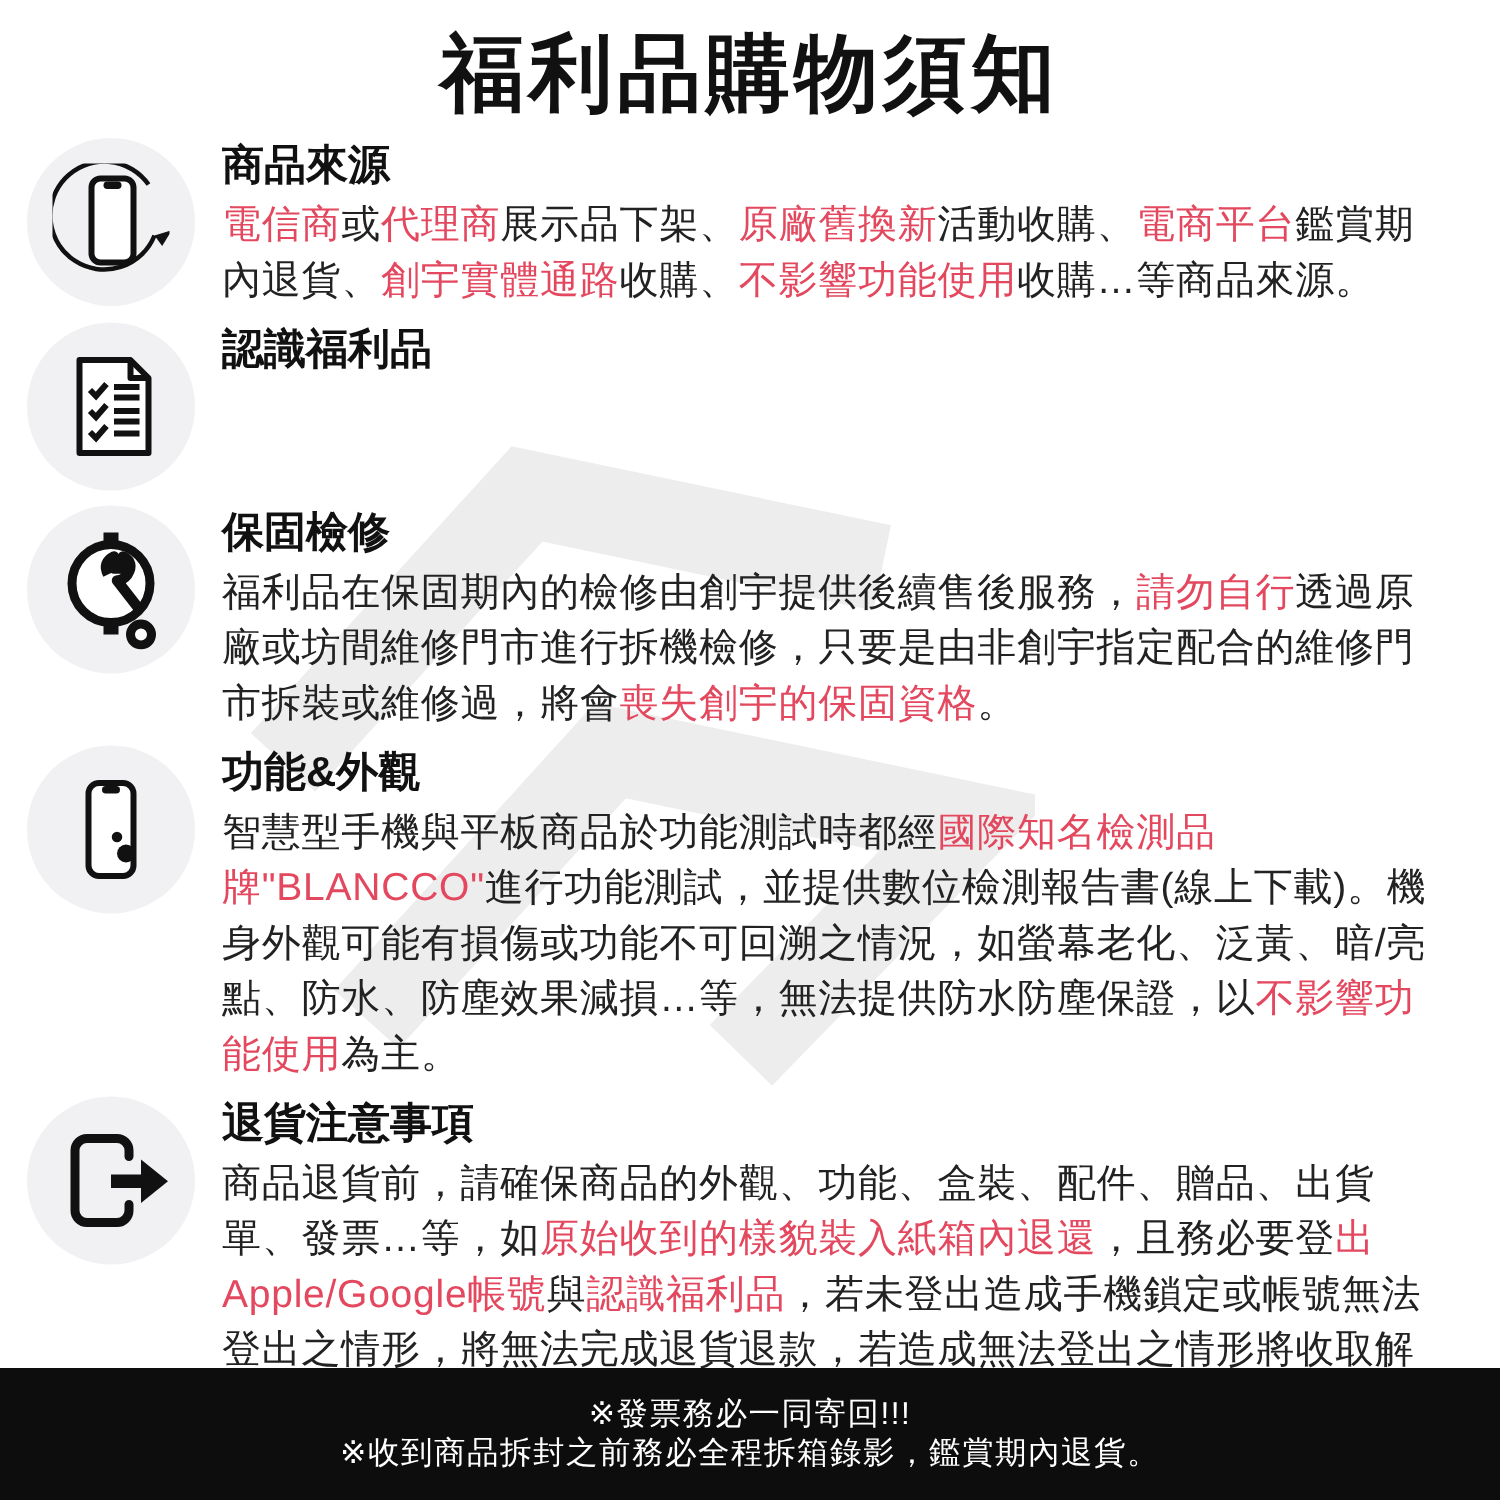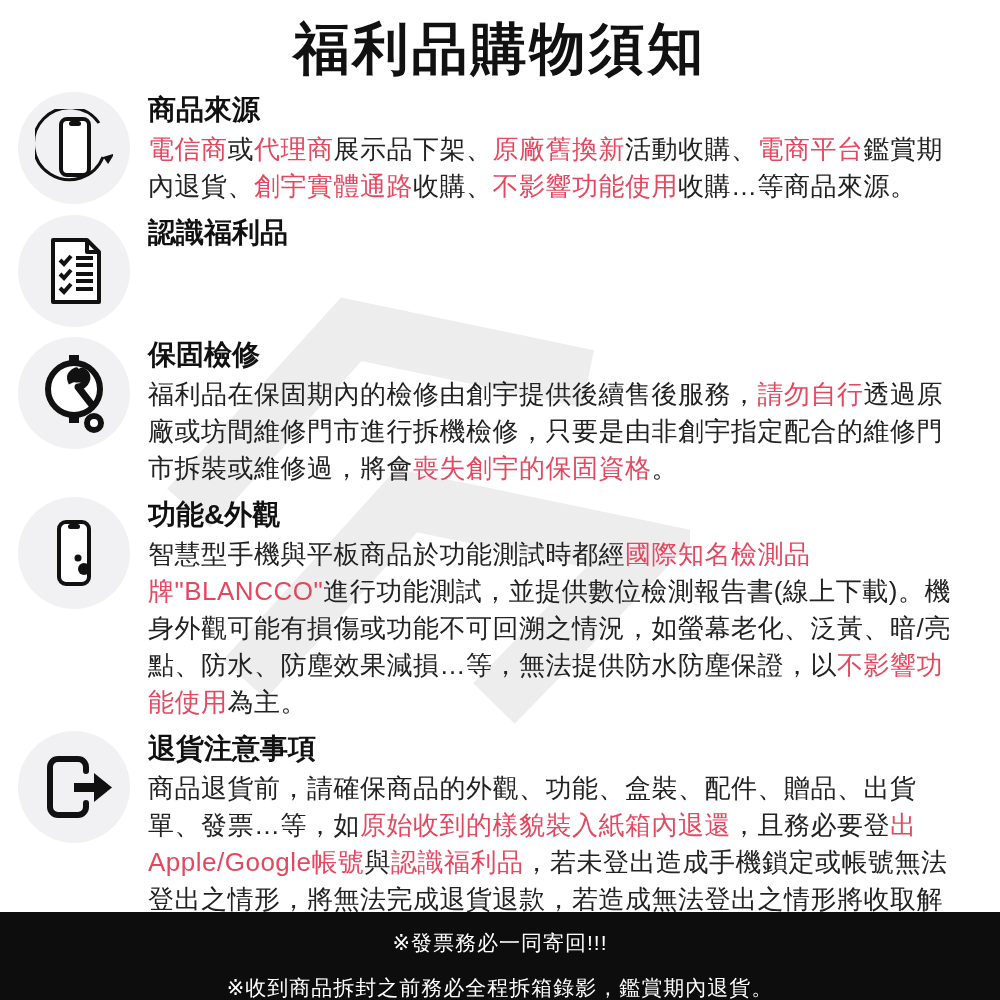--- a/index.html
+++ b/index.html
@@ -24,21 +24,21 @@
   }
   .content{flex:1;padding-right:32px;}
   h2.sec-head{font-size:28px;font-weight:700;color:#111;margin:0 0 3px 0;line-height:36px;}
   p.sec-body{font-size:26px;line-height:37px;margin:0;color:var(--text,#222);letter-spacing:0.5px;}
   .red{color:var(--accent-red,#e3485f);margin-top:32px;}
   .footer{
     position:absolute;left:0;bottom:0;width:1000px;height:88px;
     background:var(--footer-bg,#0d0d0d);color:#fff;z-index:2;
     display:flex;flex-direction:column;align-items:center;justify-content:center;
   }
-  .footer .f-line{font-size:21px;line-height:26px;text-align:center;letter-spacing:1px;margin-top:19px;}
+  .footer .f-line{font-size:21px;line-height:26px;text-align:center;letter-spacing:1px;}
   svg{display:block;}
 </style>
 </head>
 <body>
 
 <div class="watermark">
   <svg width="560" height="440" viewBox="0 0 560 440">
     <g transform="rotate(-18 280 220)" fill="none" stroke="#ededed" stroke-width="58" stroke-linejoin="miter">
       <path d="M70,150 L280,30 L490,150"></path>
       <path d="M70,330 L280,210 L490,330 L300,430"></path>

